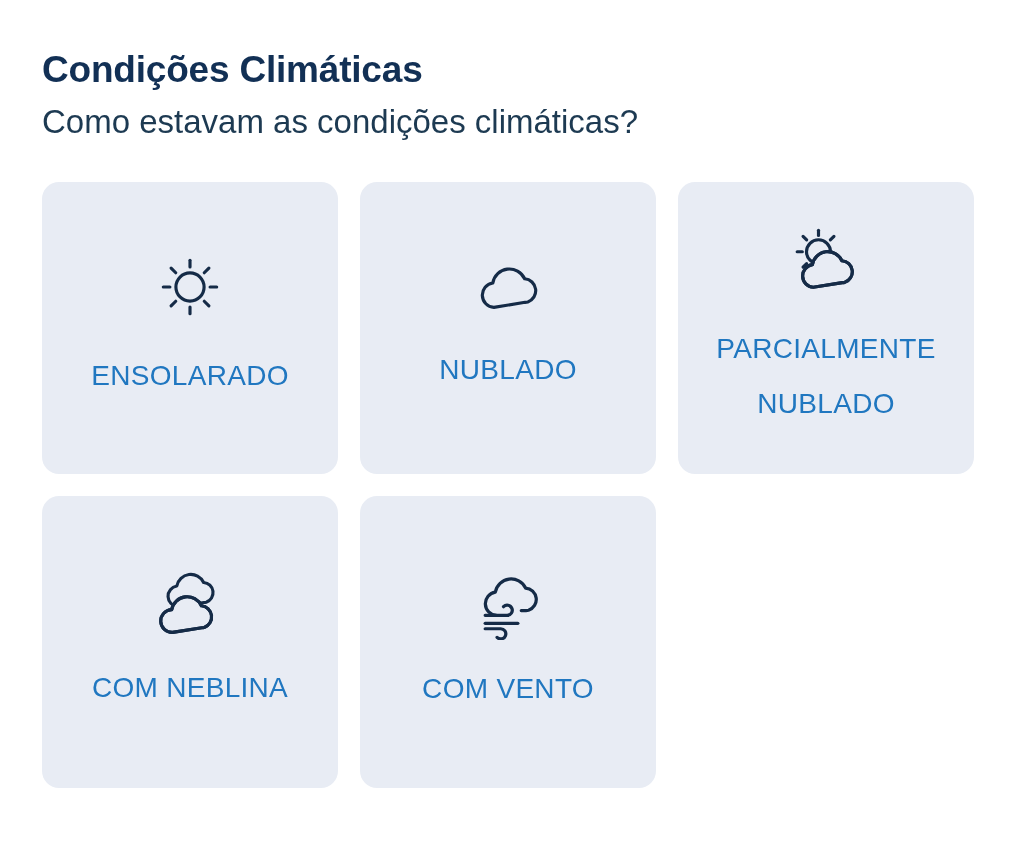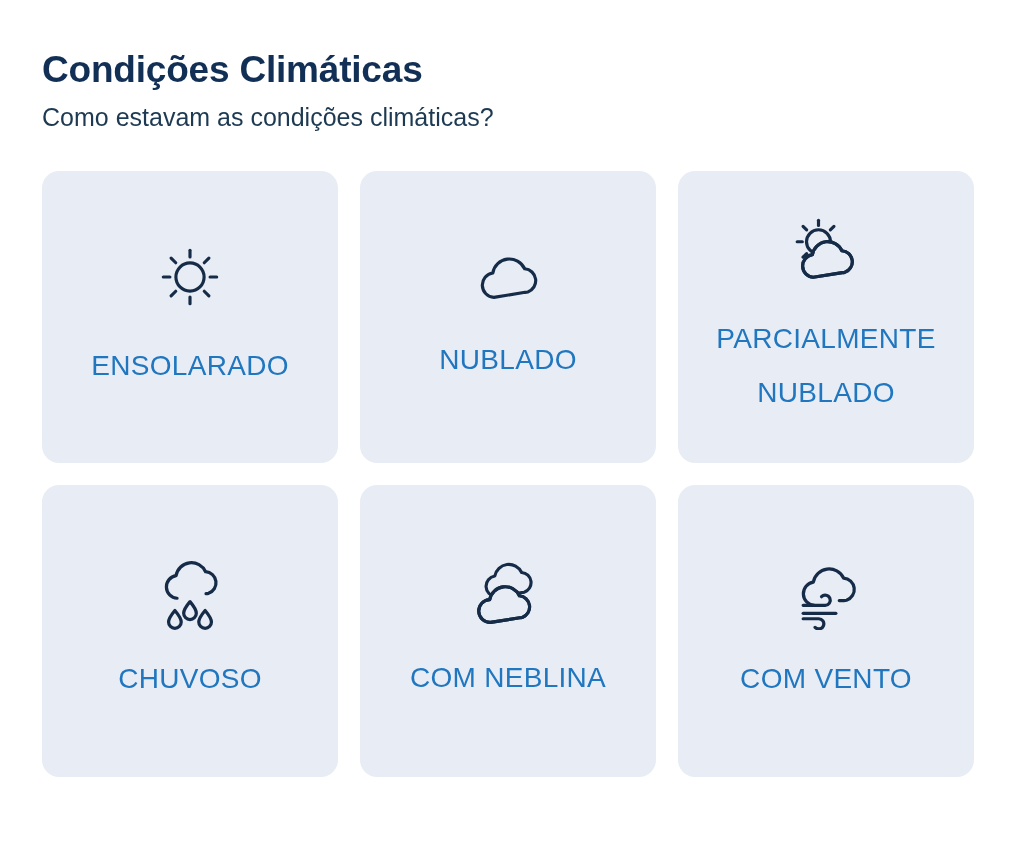--- a/index.html
+++ b/index.html
@@ -29,21 +29,21 @@
     font-size: 37px;
     font-weight: bold;
     letter-spacing: -0.2px;
     color: #123055;
     line-height: 1.18;
   }
 
   .page-subtitle {
     margin: 0;
     padding-top: 9px;
-    font-size: 25px;
+    font-size: 33px;
     font-weight: normal;
     color: #1d3a52;
     line-height: 1.3;
   }
 
   .options-grid {
     margin-top: 38px;
     display: grid;
     grid-template-columns: repeat(3, 1fr);
     grid-template-rows: repeat(2, 292px);
@@ -151,48 +151,20 @@
                    a7.6 7.6 0 0 1 -0.6 -15.1
                    a10.4 10.4 0 0 1 19.7 -2.6
                    a7.4 7.4 0 0 1 1.9 14.4
                    a7 7 0 0 1 -1.6 0.2
                    z"></path>
         </svg>
       </span>
       <span class="option-label">PARCIALMENTE NUBLADO</span>
     </div>
 
-    <div class="option-card">
-      <span class="option-icon">
-        <svg width="74" height="74" viewBox="0 0 48 48" fill="none" stroke="#152b47" stroke-width="2.1" stroke-linecap="round" stroke-linejoin="round">
-
-          <path d="M15.6 27.4
-                   a7.4 7.4 0 0 1 -0.6 -14.7
-                   a10.1 10.1 0 0 1 19.1 -2.5
-                   a7.2 7.2 0 0 1 1.9 14
-                   a6.9 6.9 0 0 1 -1.6 0.2"></path>
-
-          <path d="M24 29.6
-                   c 0 0 -4.1 4.9 -4.1 7.5
-                   a4.1 4.1 0 0 0 8.2 0
-                   c 0 -2.6 -4.1 -7.5 -4.1 -7.5 z"></path>
-
-          <path d="M14.2 35.3
-                   c 0 0 -4.1 4.9 -4.1 7.5
-                   a4.1 4.1 0 0 0 8.2 0
-                   c 0 -2.6 -4.1 -7.5 -4.1 -7.5 z"></path>
-
-          <path d="M33.8 35.3
-                   c 0 0 -4.1 4.9 -4.1 7.5
-                   a4.1 4.1 0 0 0 8.2 0
-                   c 0 -2.6 -4.1 -7.5 -4.1 -7.5 z"></path>
-        </svg>
-      </span>
-      <span class="option-label">CHUVOSO</span>
-    </div>
 
     <div class="option-card">
       <span class="option-icon">
         <svg width="76" height="72" viewBox="0 0 50 48" fill="none" stroke="#152b47" stroke-width="2.1" stroke-linecap="round" stroke-linejoin="round">
 
           <path d="M16.8 26.4
                    a6.9 6.9 0 0 1 -0.6 -13.7
                    a9.5 9.5 0 0 1 17.9 -2.4
                    a6.8 6.8 0 0 1 1.7 13.2
                    a6.4 6.4 0 0 1 -1.5 0.2

